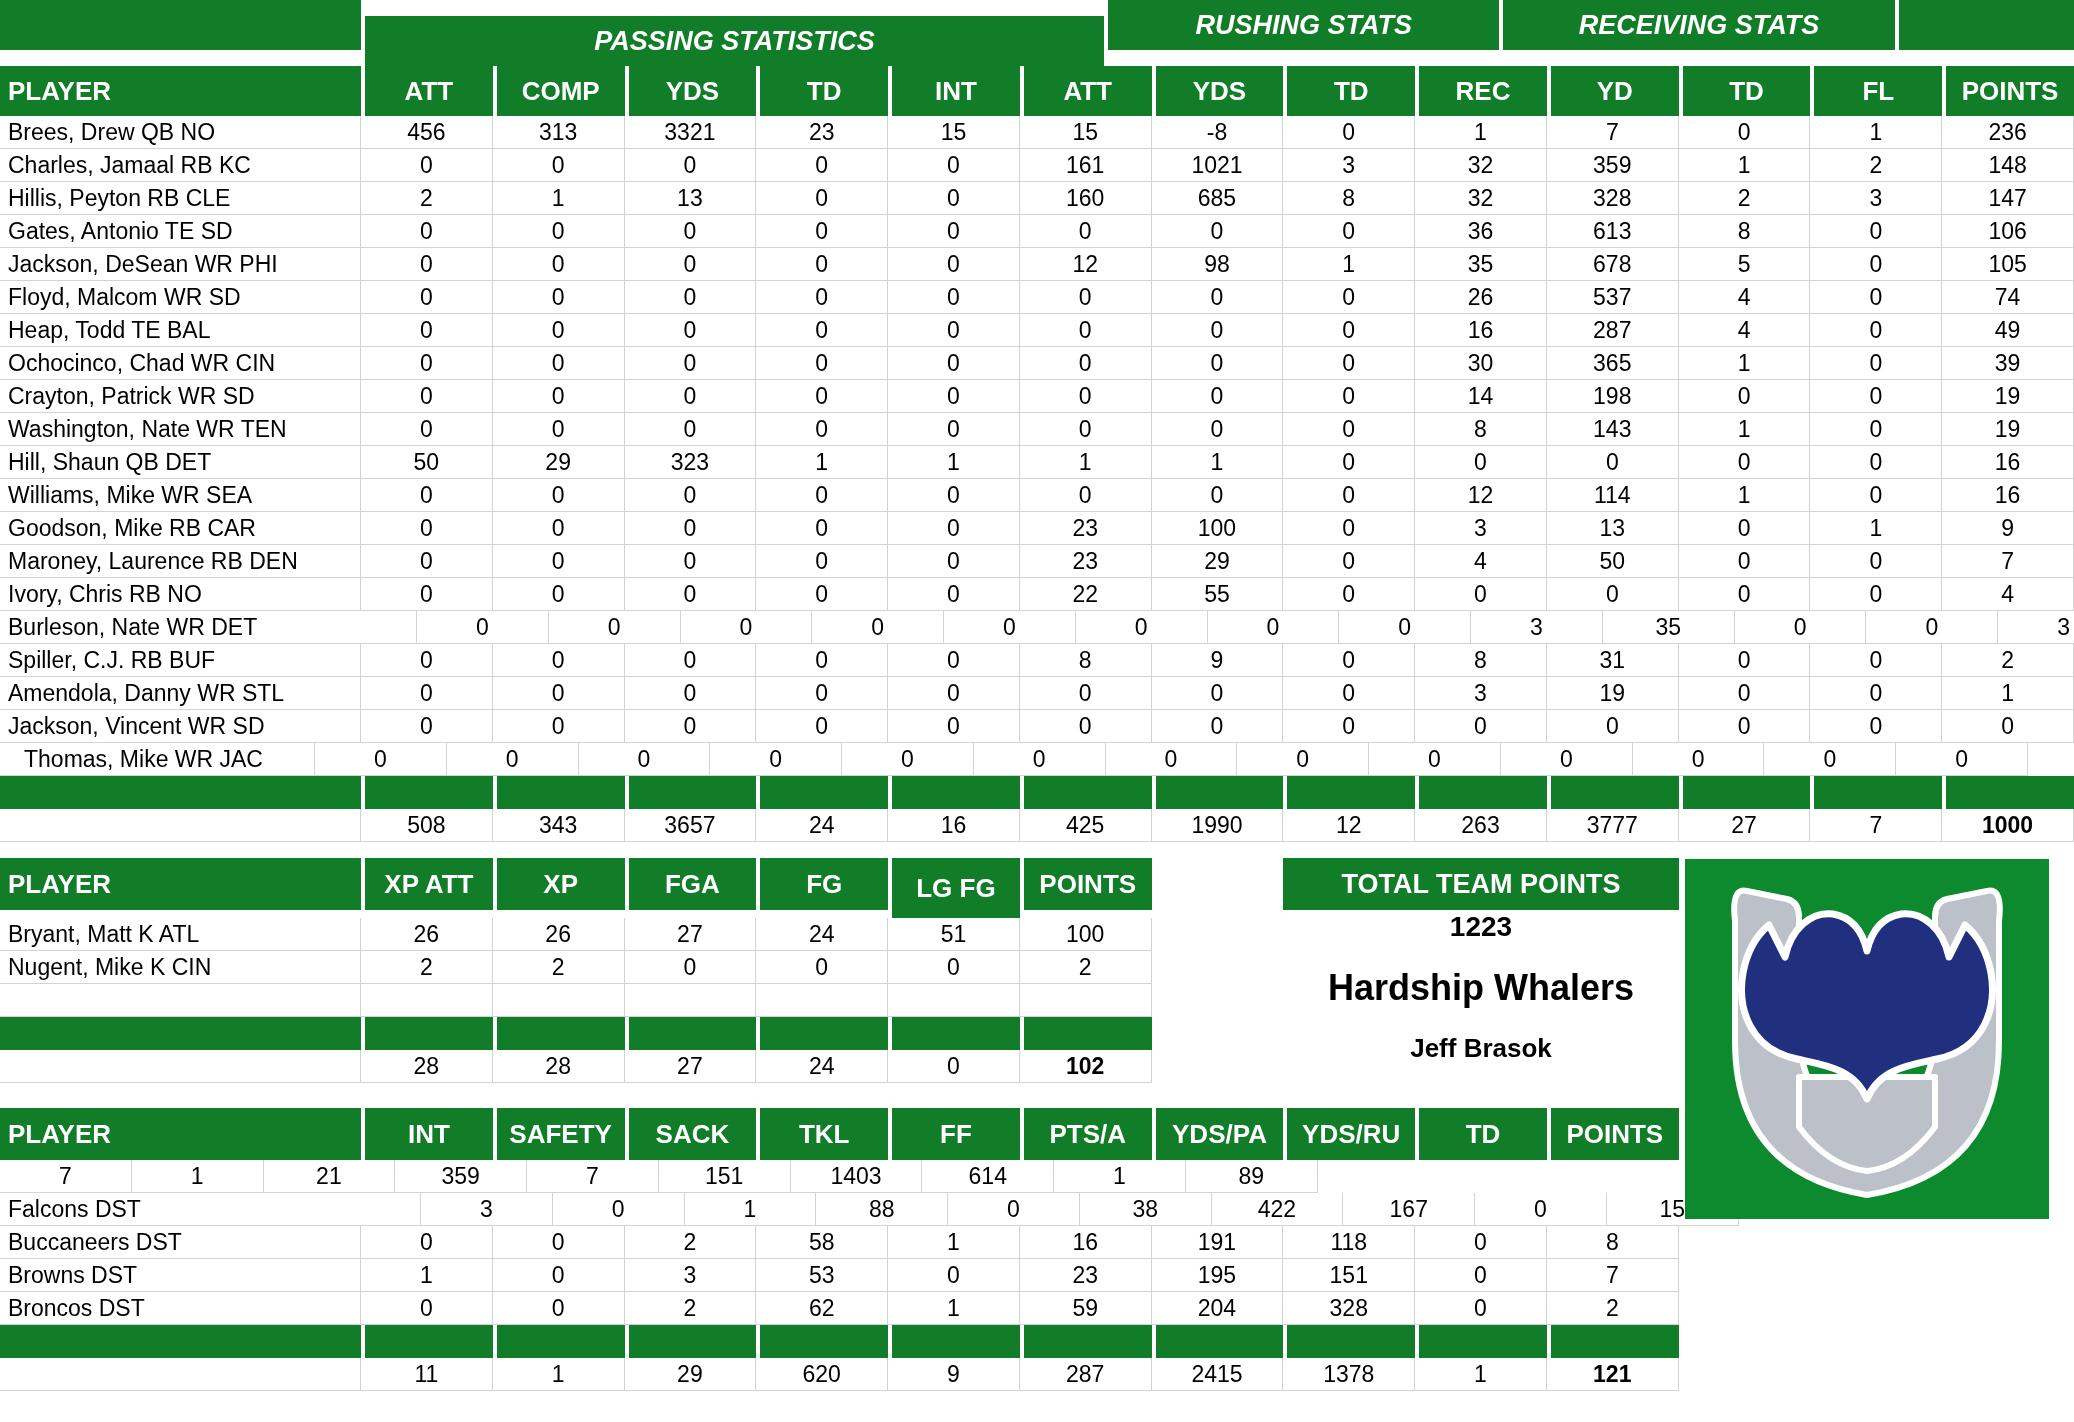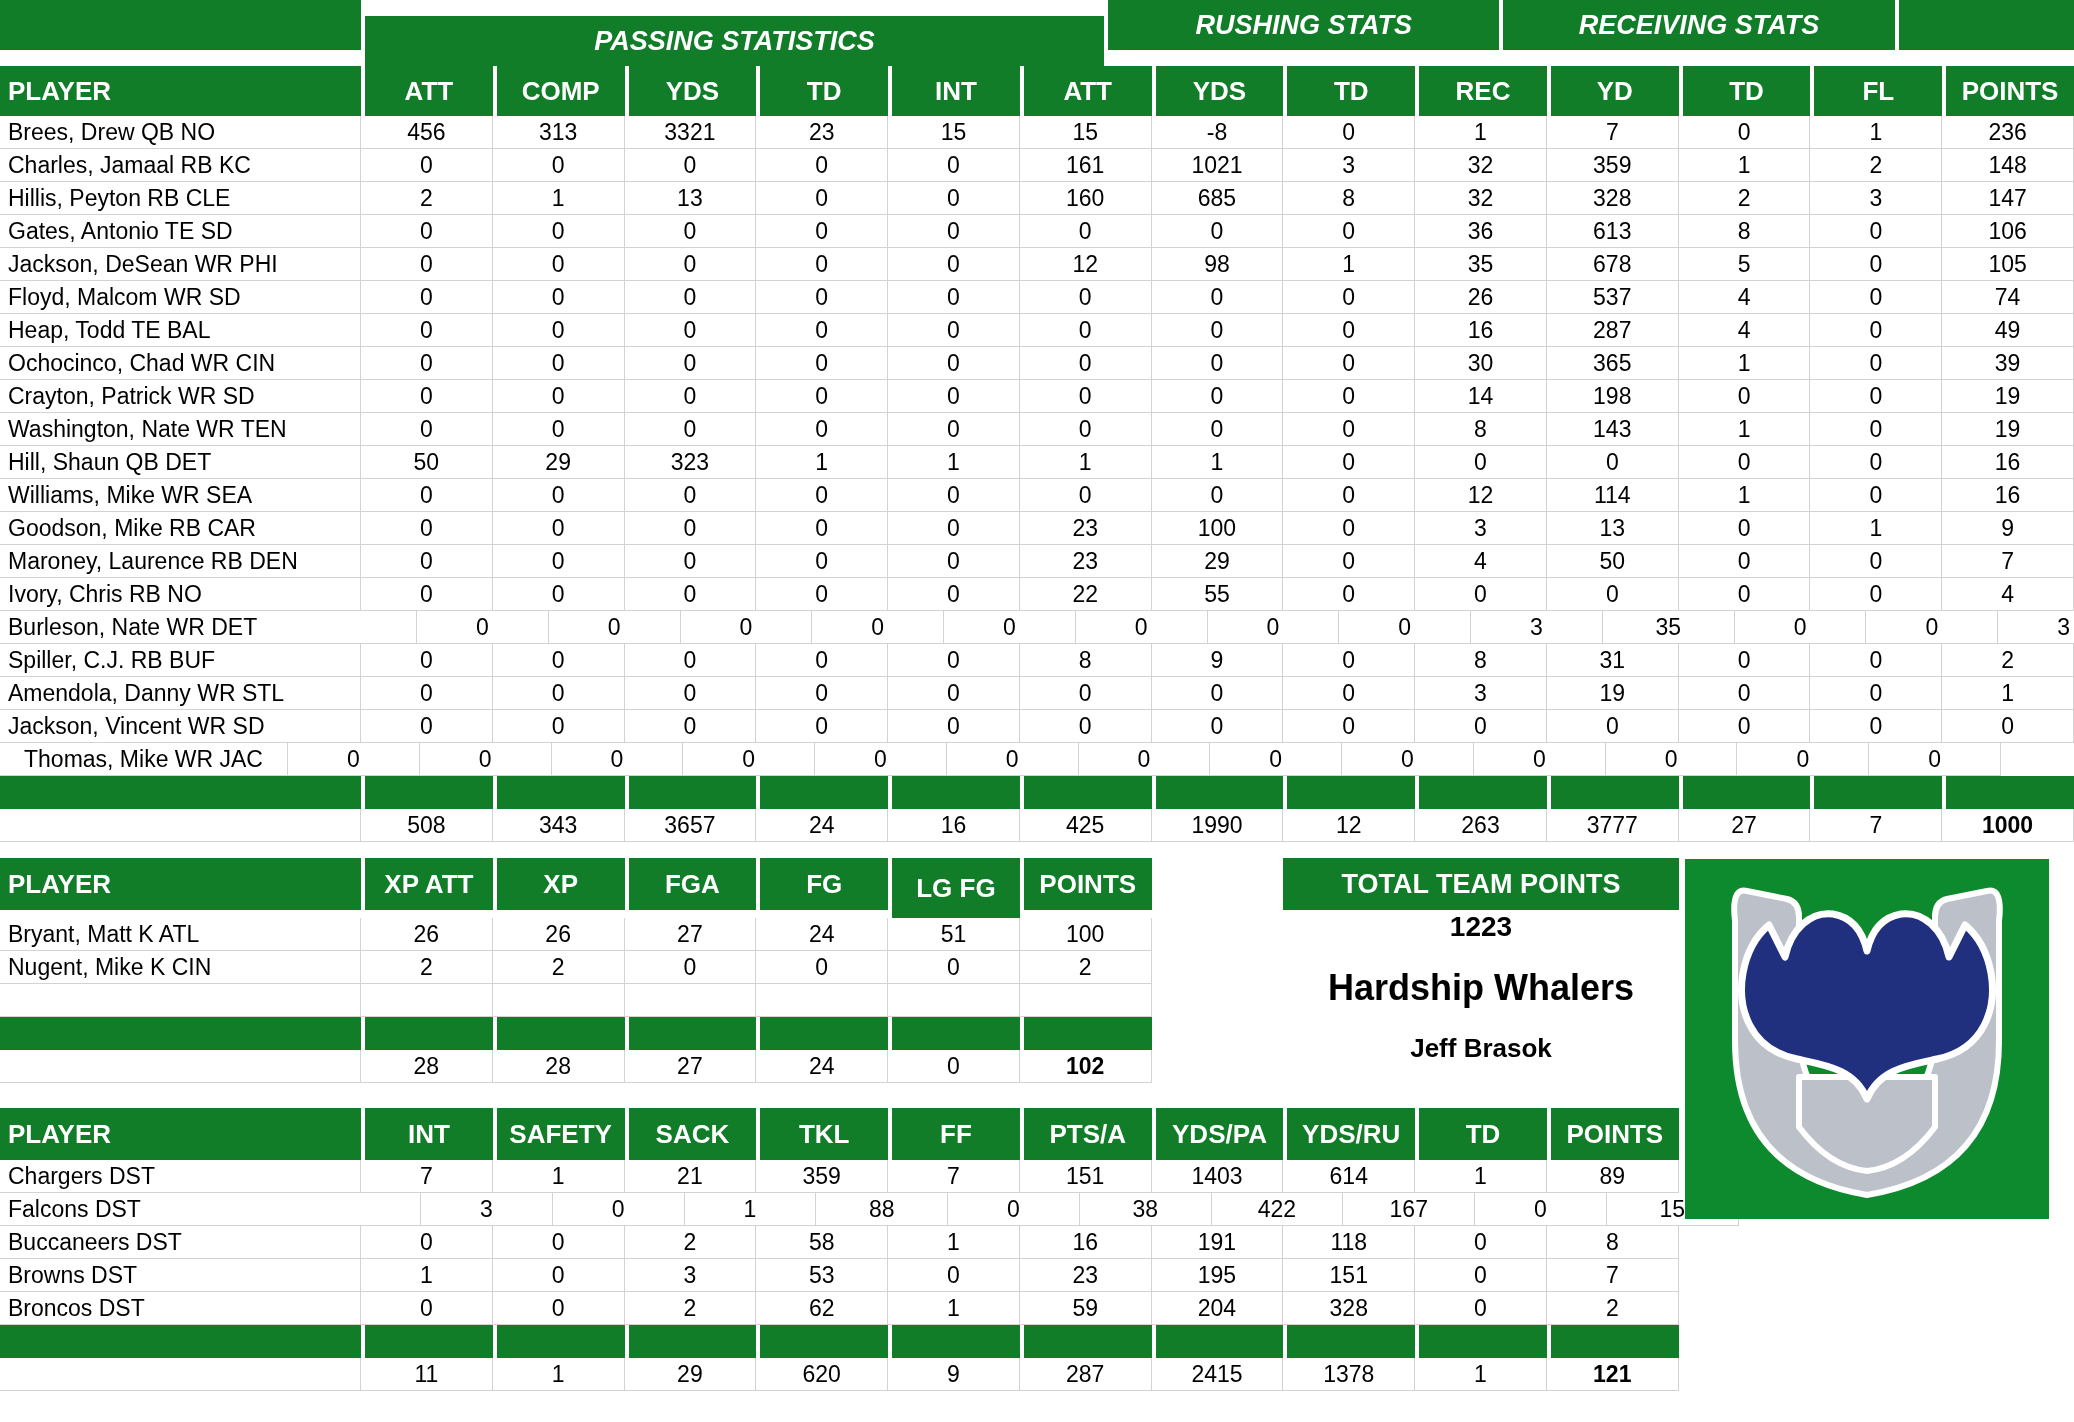--- a/index.html
+++ b/index.html
@@ -377,21 +377,21 @@
       <div class="c data" style="width: 131.77px; height: 33px;">0</div>
       <div class="c data" style="width: 131.77px; height: 33px;">0</div>
       <div class="c data" style="width: 131.77px; height: 33px;">0</div>
       <div class="c data" style="width: 131.77px; height: 33px;">0</div>
       <div class="c data" style="width: 131.77px; height: 33px;">0</div>
       <div class="c data" style="width: 131.77px; height: 33px;">0</div>
       <div class="c data" style="width: 131.77px; height: 33px;">0</div>
       <div class="c data" style="width: 131.77px; height: 33px;">0</div>
     </div>
     <div class="row">
-      <div class="c data player" style="width: 288px; height: 33px; padding-left: 24px;">Thomas, Mike WR JAC</div>
+      <div class="c data player" style="width: 315px; height: 33px; padding-left: 24px;">Thomas, Mike WR JAC</div>
       <div class="c data" style="width: 131.77px; height: 33px;">0</div>
       <div class="c data" style="width: 131.77px; height: 33px;">0</div>
       <div class="c data" style="width: 131.77px; height: 33px;">0</div>
       <div class="c data" style="width: 131.77px; height: 33px;">0</div>
       <div class="c data" style="width: 131.77px; height: 33px;">0</div>
       <div class="c data" style="width: 131.77px; height: 33px;">0</div>
       <div class="c data" style="width: 131.77px; height: 33px;">0</div>
       <div class="c data" style="width: 131.77px; height: 33px;">0</div>
       <div class="c data" style="width: 131.77px; height: 33px;">0</div>
       <div class="c data" style="width: 131.77px; height: 33px;">0</div>
@@ -498,21 +498,20 @@
       <div class="c ghead gsep" style="width: 131.77px; height: 52px;">SACK</div>
       <div class="c ghead gsep" style="width: 131.77px; height: 52px;">TKL</div>
       <div class="c ghead gsep" style="width: 131.77px; height: 52px;">FF</div>
       <div class="c ghead gsep" style="width: 131.77px; height: 52px;">PTS/A</div>
       <div class="c ghead gsep" style="width: 131.77px; height: 52px;">YDS/PA</div>
       <div class="c ghead gsep" style="width: 131.77px; height: 52px;">YDS/RU</div>
       <div class="c ghead gsep" style="width: 131.77px; height: 52px;">TD</div>
       <div class="c ghead gsep" style="width: 131.77px; height: 52px;">POINTS</div>
     </div>
     <div class="row">
-      <div class="c data player" style="width: 361px; height: 33px;">Chargers DST</div>
       <div class="c data" style="width: 131.77px; height: 33px;">7</div>
       <div class="c data" style="width: 131.77px; height: 33px;">1</div>
       <div class="c data" style="width: 131.77px; height: 33px;">21</div>
       <div class="c data" style="width: 131.77px; height: 33px;">359</div>
       <div class="c data" style="width: 131.77px; height: 33px;">7</div>
       <div class="c data" style="width: 131.77px; height: 33px;">151</div>
       <div class="c data" style="width: 131.77px; height: 33px;">1403</div>
       <div class="c data" style="width: 131.77px; height: 33px;">614</div>
       <div class="c data" style="width: 131.77px; height: 33px;">1</div>
       <div class="c data" style="width: 131.77px; height: 33px;">89</div>

